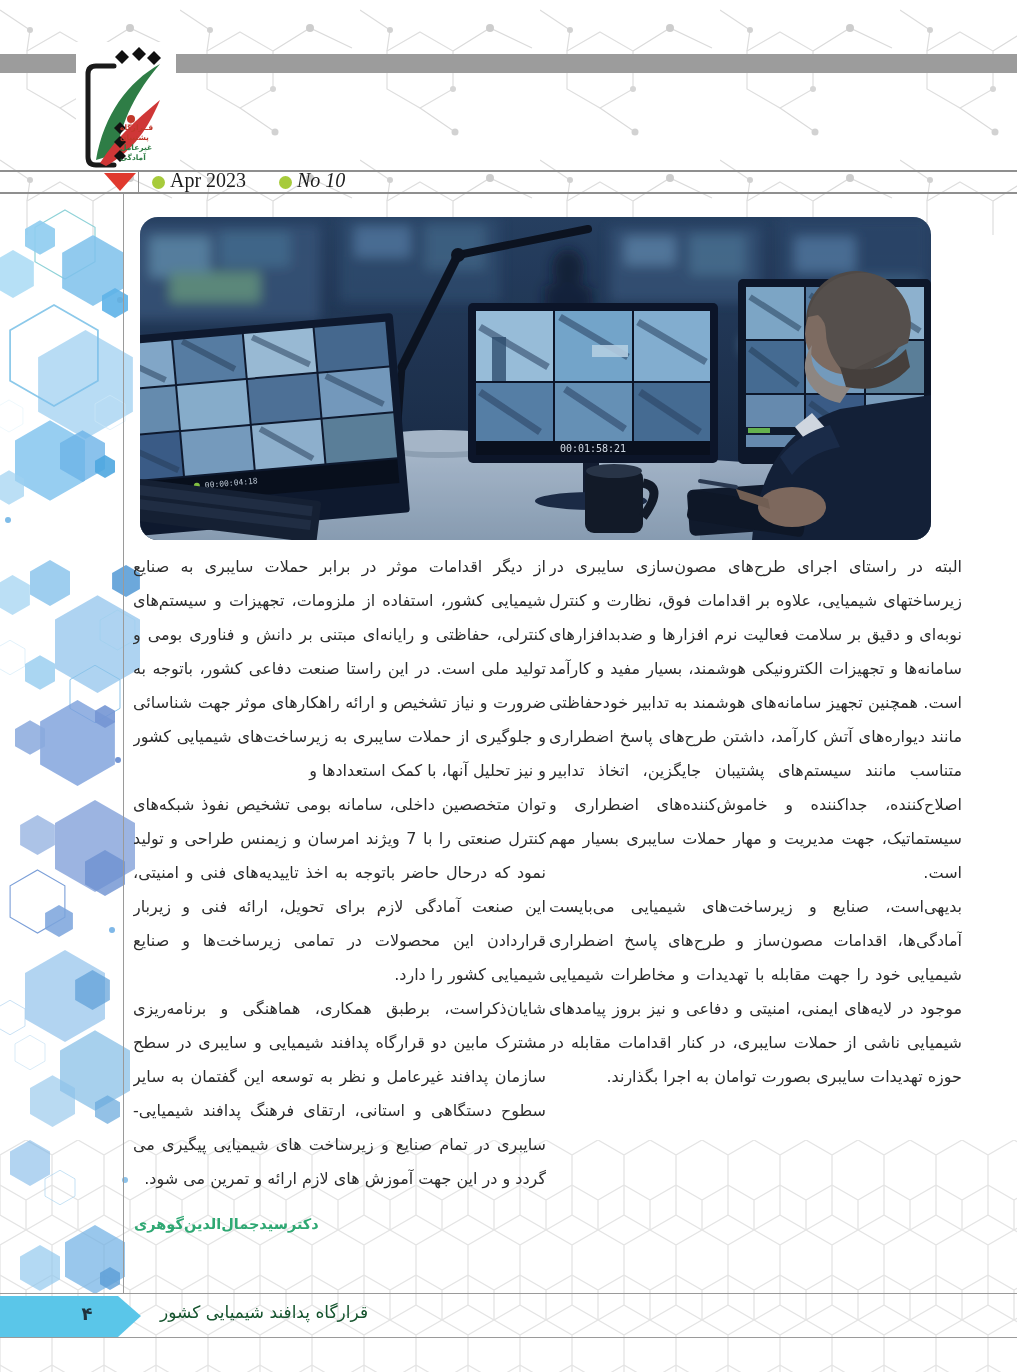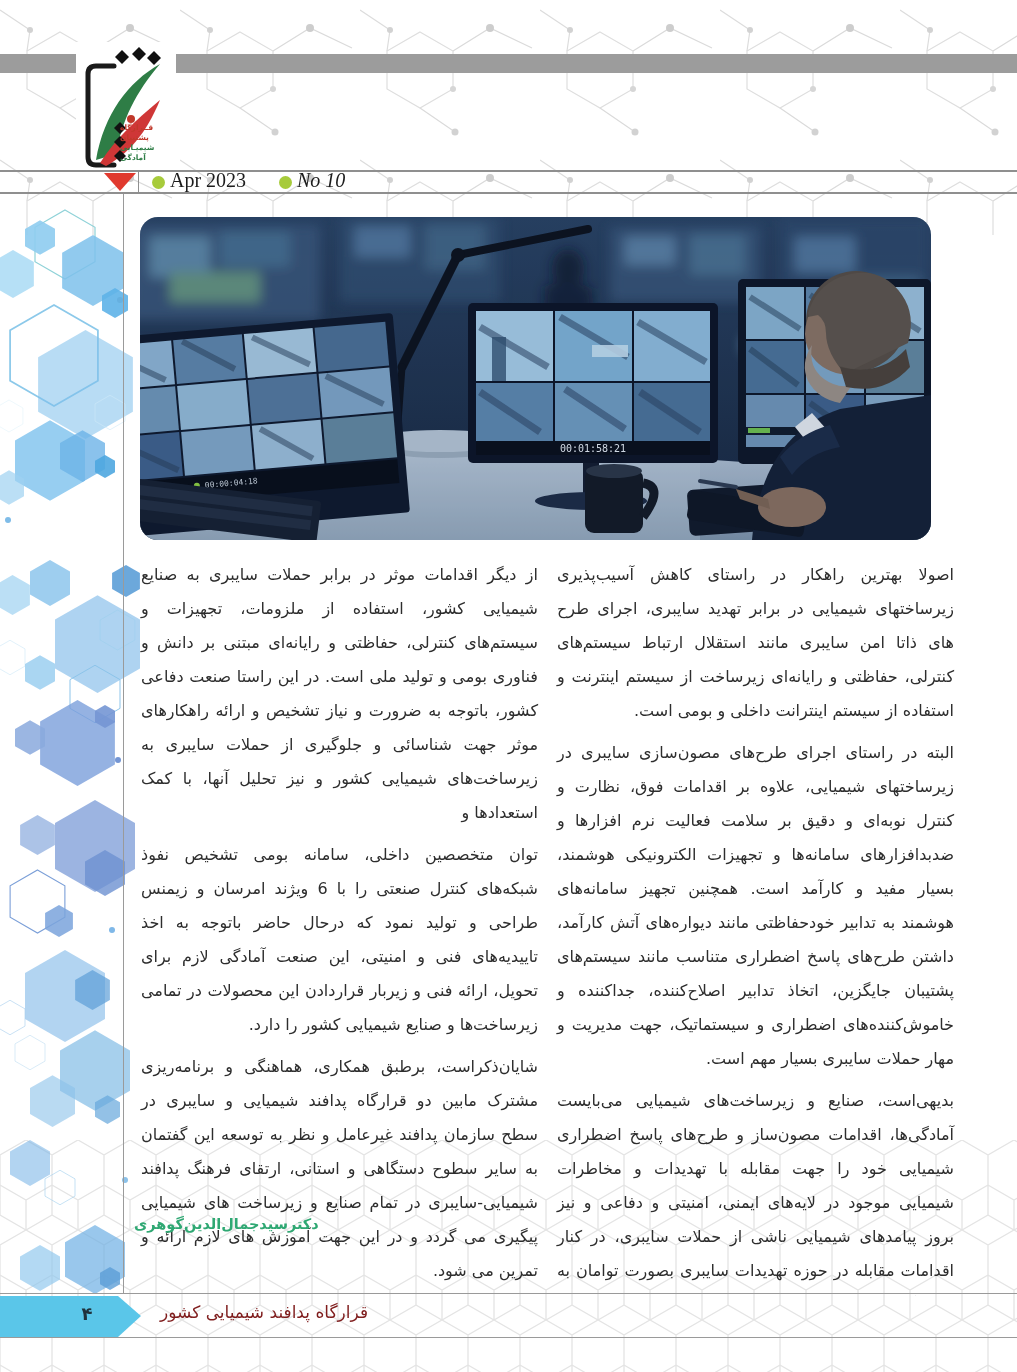--- a/index.html
+++ b/index.html
@@ -34,37 +34,37 @@
 
   .vline{left:123px;top:194px;width:1px;height:1100px;background:#9a9a9a;z-index:2;}
 
   
   .photo{left:140px;top:217px;width:791px;height:323px;border-radius:18px;overflow:hidden;z-index:2;}
 
   
   .columns{left:133px;top:550px;width:829px;height:746px;z-index:2;}
   .col{position:absolute;top:0;width:413px;direction:rtl;text-align:justify;
        font-size:16px;line-height:34px;color:#2d2d2d;overflow:hidden;max-height:746px;}
-  .col p{margin:8px;}
+  .col p{margin:0;}
   .col-right{right:0;}
   .col-left{left:0;}
   .author{left:134px;top:1216px;color:#2fa873;font-size:14.5px;font-weight:bold;
           direction:rtl;z-index:3;}
 
   
   .left-hexes{left:0;top:195px;z-index:1;}
   .honeycomb{left:0;top:1140px;z-index:0;}
 
   
   .foot-line{left:0;width:1017px;height:1px;background:#9a9a9a;z-index:3;}
   .foot-line.t{top:1293px;} .foot-line.b{top:1337px;}
   .pennant{left:0;top:1296px;z-index:4;}
   .pennant-num{position:absolute;left:72px;top:1303px;width:30px;text-align:center;
                font-size:18px;font-weight:bold;color:#20323c;z-index:5;}
-  .foot-title{left:160px;top:1302px;font-size:17px;color:#7f1d1d;direction:rtl;z-index:4;}
+  .foot-title{left:160px;top:1302px;font-size:17px;color:#14532d;direction:rtl;z-index:4;}
 </style>
 </head>
 <body>
 
 <div class="page">
 
   <svg class="abs top-pattern" width="1017" height="235" viewBox="0 0 1017 235">
     <defs>
       <pattern id="net" width="180" height="150" patternUnits="userSpaceOnUse">
         <polygon points="60,32 93,51 93,89 60,108 27,89 27,51" fill="none" stroke="#dedede" stroke-width="1.2"></polygon>
@@ -95,21 +95,21 @@
       <polygon points="63,5 70,12 63,19 56,12" fill="#111"></polygon>
       <polygon points="78,9 85,16 78,23 71,16" fill="#111"></polygon>
 
       <polygon points="44,80 50,86 44,92 38,86" fill="#111"></polygon>
       <polygon points="44,94 50,100 44,106 38,100" fill="#111"></polygon>
       <polygon points="44,108 50,114 44,120 38,114" fill="#111"></polygon>
     </svg>
     <div class="logo-text">
       <div>قــرارگاه</div>
       <div>پشتیبان</div>
-      <div>شیمیـایی</div>
+      <div>غیرعامل</div>
       <div>آمادگی</div>
     </div>
   </div>
 
   <div class="abs band-line t"></div>
   <div class="abs band-line b"></div>
   <div class="abs red-tri"></div>
   <div class="abs band-sep"></div>
   <div class="abs dot d1"></div>
   <div class="abs band-label l1">Apr 2023</div>
@@ -330,27 +330,26 @@
         <path d="M628,282 L596,272 L600,282 L630,292 Z" fill="#7d6450"></path>
         <path d="M596,270 L560,264" stroke="#2c3a4e" stroke-width="4" stroke-linecap="round"></path>
       </g>
 
       <rect width="791" height="323" fill="#1d3d6b" opacity=".12"></rect>
     </svg>
   </div>
 
   <div class="abs columns">
     <div class="col col-right">
-      <p>اصولا بهترین راهکار در راستای کاهش آسیب‌پذیری زیرساختهای شیمیایی در برابر تهدید سایبری، اجرای طرح های ذاتا امن سایبری مانند استقلال ارتباط سیستم‌های کنترلی، حفاظتی و رایانه‌ای زیرساخت از سیستم اینترنت و استفاده از سیستم اینترانت داخلی و بومی است.</p>
       <p>البته در راستای اجرای طرح‌های مصون‌سازی سایبری در زیرساختهای شیمیایی، علاوه بر اقدامات فوق، نظارت و کنترل نوبه‌ای و دقیق بر سلامت فعالیت نرم افزارها و ضدبدافزارهای سامانه‌ها و تجهیزات الکترونیکی هوشمند، بسیار مفید و کارآمد است. همچنین تجهیز سامانه‌های هوشمند به تدابیر خودحفاظتی مانند دیواره‌های آتش کارآمد، داشتن طرح‌های پاسخ اضطراری متناسب مانند سیستم‌های پشتیبان جایگزین، اتخاذ تدابیر اصلاح‌کننده، جداکننده و خاموش‌کننده‌های اضطراری و سیستماتیک، جهت مدیریت و مهار حملات سایبری بسیار مهم است.</p>
       <p>بدیهی‌است، صنایع و زیرساخت‌های شیمیایی می‌بایست آمادگی‌ها، اقدامات مصون‌ساز و طرح‌های پاسخ اضطراری شیمیایی خود را جهت مقابله با تهدیدات و مخاطرات شیمیایی موجود در لایه‌های ایمنی، امنیتی و دفاعی و نیز بروز پیامدهای شیمیایی ناشی از حملات سایبری، در کنار اقدامات مقابله در حوزه تهدیدات سایبری بصورت توامان به اجرا بگذارند.</p>
     </div>
     <div class="col col-left">
       <p>از دیگر اقدامات موثر در برابر حملات سایبری به صنایع شیمیایی کشور، استفاده از ملزومات، تجهیزات و سیستم‌های کنترلی، حفاظتی و رایانه‌ای مبتنی بر دانش و فناوری بومی و تولید ملی است. در این راستا صنعت دفاعی کشور، باتوجه به ضرورت و نیاز تشخیص و ارائه راهکارهای موثر جهت شناسائی و جلوگیری از حملات سایبری به زیرساخت‌های شیمیایی کشور و نیز تحلیل آنها، با کمک استعدادها و</p>
-      <p>توان متخصصین داخلی، سامانه بومی تشخیص نفوذ شبکه‌های کنترل صنعتی را با 6 ویژند امرسان و زیمنس طراحی و تولید نمود که درحال حاضر باتوجه به اخذ تاییدیه‌های فنی و امنیتی، این صنعت آمادگی لازم برای تحویل، ارائه فنی و زیربار قراردادن این محصولات در تمامی زیرساخت‌ها و صنایع شیمیایی کشور را دارد.</p>
+      <p>توان متخصصین داخلی، سامانه بومی تشخیص نفوذ شبکه‌های کنترل صنعتی را با 7 ویژند امرسان و زیمنس طراحی و تولید نمود که درحال حاضر باتوجه به اخذ تاییدیه‌های فنی و امنیتی، این صنعت آمادگی لازم برای تحویل، ارائه فنی و زیربار قراردادن این محصولات در تمامی زیرساخت‌ها و صنایع شیمیایی کشور را دارد.</p>
       <p>شایان‌ذکراست، برطبق همکاری، هماهنگی و برنامه‌ریزی مشترک مابین دو قرارگاه پدافند شیمیایی و سایبری در سطح سازمان پدافند غیرعامل و نظر به توسعه این گفتمان به سایر سطوح دستگاهی و استانی، ارتقای فرهنگ پدافند شیمیایی-سایبری در تمام صنایع و زیرساخت های شیمیایی پیگیری می گردد و در این جهت آموزش های لازم ارائه و تمرین می شود.</p>
     </div>
   </div>
   <div class="abs author">دکترسیدجمال‌الدین‌گوهری</div>
 
   <div class="abs foot-line t"></div>
   <div class="abs foot-line b"></div>
   <svg class="abs pennant" width="142" height="41" viewBox="0 0 142 41">
     <polygon points="0,0 118,0 141,20 118,41 0,41" fill="#5ac6e9"></polygon>
   </svg>

